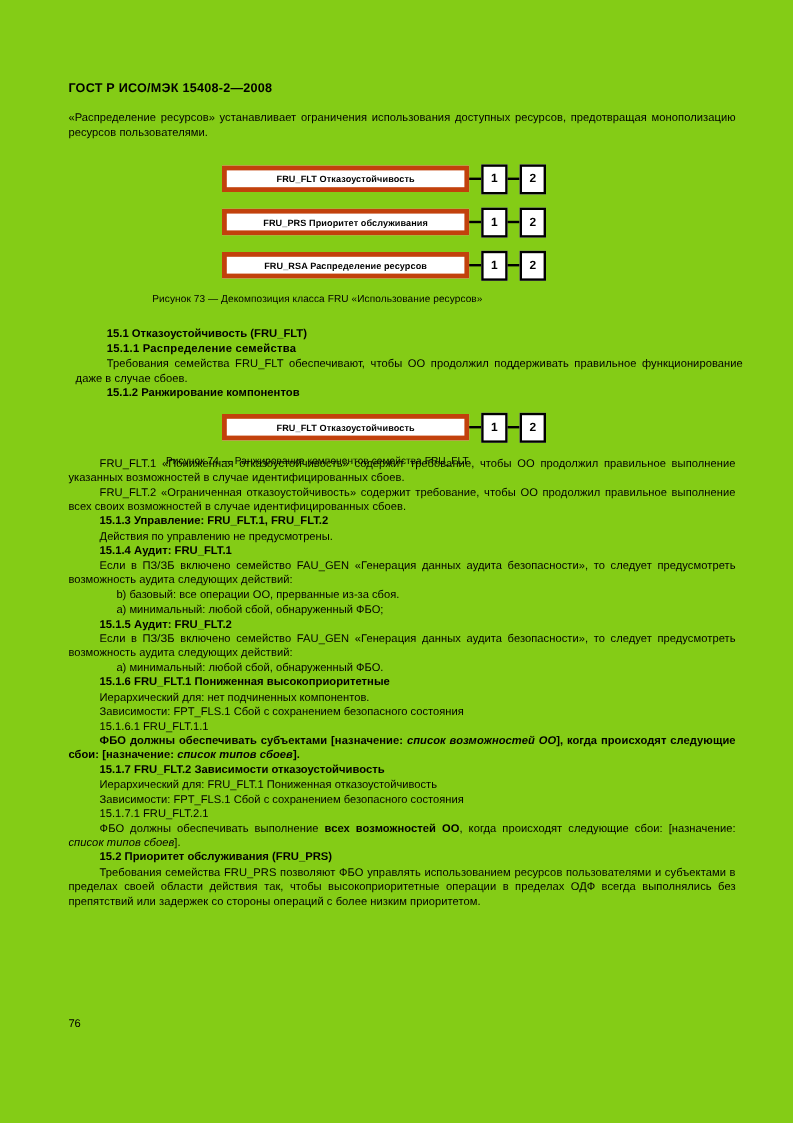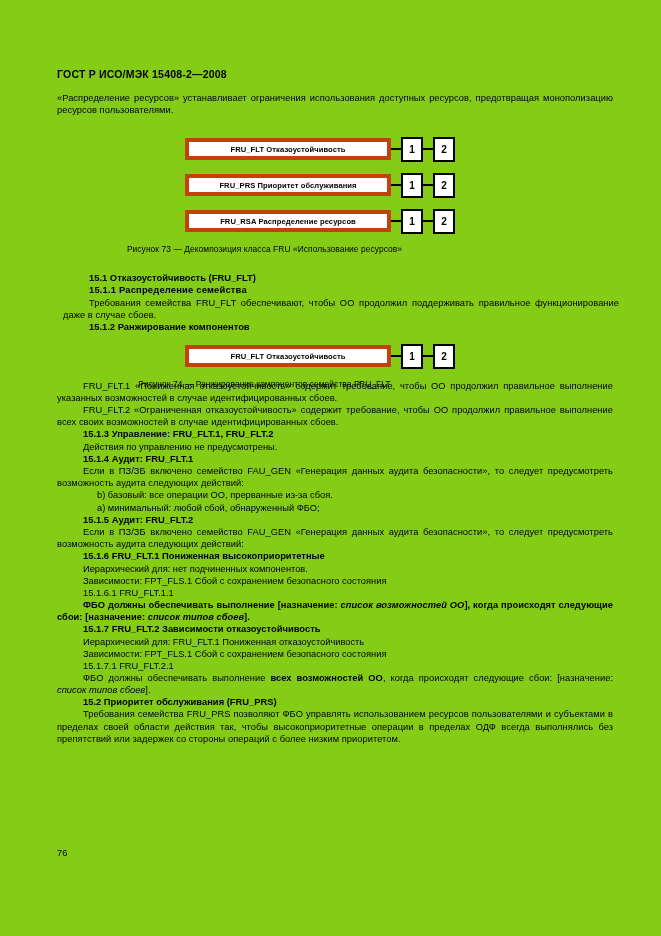--- a/index.html
+++ b/index.html
@@ -216,26 +216,27 @@
     <div class="h-sec">15.1.3 Управление: FRU_FLT.1, FRU_FLT.2</div>
     <p class="plain-indent">Действия по управлению не предусмотрены.</p>
 
     <div class="h-sec">15.1.4 Аудит: FRU_FLT.1</div>
     <p class="para indent">Если в ПЗ/ЗБ включено семейство FAU_GEN «Генерация данных аудита безопасности», то следует предусмотреть возможность аудита следующих действий:</p>
     <p class="list-item">b) базовый: все операции ОО, прерванные из-за сбоя.</p>
     <p class="list-item">a) минимальный: любой сбой, обнаруженный ФБО;</p>
 
     <div class="h-sec">15.1.5 Аудит: FRU_FLT.2</div>
     <p class="para indent">Если в ПЗ/ЗБ включено семейство FAU_GEN «Генерация данных аудита безопасности», то следует предусмотреть возможность аудита следующих действий:</p>
+    <p class="list-item">a) минимальный: любой сбой, обнаруженный ФБО.</p>
 
     <div class="h-sec">15.1.6 FRU_FLT.1 Пониженная  высокоприоритетные</div>
     <p class="plain-indent">Иерархический для: нет подчиненных компонентов.</p>
     <p class="plain-indent">Зависимости: FPT_FLS.1 Сбой с сохранением безопасного состояния</p>
     <p class="plain-indent">15.1.6.1 FRU_FLT.1.1</p>
-    <p class="para indent"><b class="b">ФБО должны обеспечивать выполнение [назначение: </b><span class="bi">список возможностей ОО</span><b class="b">], когда происходят следующие сбои: [назначение: </b><span class="bi">список типов сбоев</span><b class="b">].</b></p>
+    <p class="para indent"><b class="b">ФБО должны обеспечивать субъектами [назначение: </b><span class="bi">список возможностей ОО</span><b class="b">], когда происходят следующие сбои: [назначение: </b><span class="bi">список типов сбоев</span><b class="b">].</b></p>
 
     <div class="h-sec">15.1.7 FRU_FLT.2 Зависимости  отказоустойчивость</div>
     <p class="plain-indent">Иерархический для: FRU_FLT.1 Пониженная отказоустойчивость</p>
     <p class="plain-indent">Зависимости: FPT_FLS.1 Сбой с сохранением безопасного состояния</p>
     <p class="plain-indent">15.1.7.1 FRU_FLT.2.1</p>
     <p class="para indent"><span>ФБО должны обеспечивать выполнение </span><b class="b">всех возможностей ОО</b><span>, когда происходят следующие сбои: [назначение: </span><i class="i">список типов сбоев</i><span>].</span></p>
 
     <div class="h-sec">15.2 Приоритет обслуживания (FRU_PRS)</div>
     <p class="para indent">Требования семейства FRU_PRS позволяют ФБО управлять использованием ресурсов пользователями и субъектами в пределах своей области действия так, чтобы высокоприоритетные операции в пределах ОДФ всегда выполнялись без препятствий или задержек со стороны операций с более низким приоритетом.</p>
   </div>

